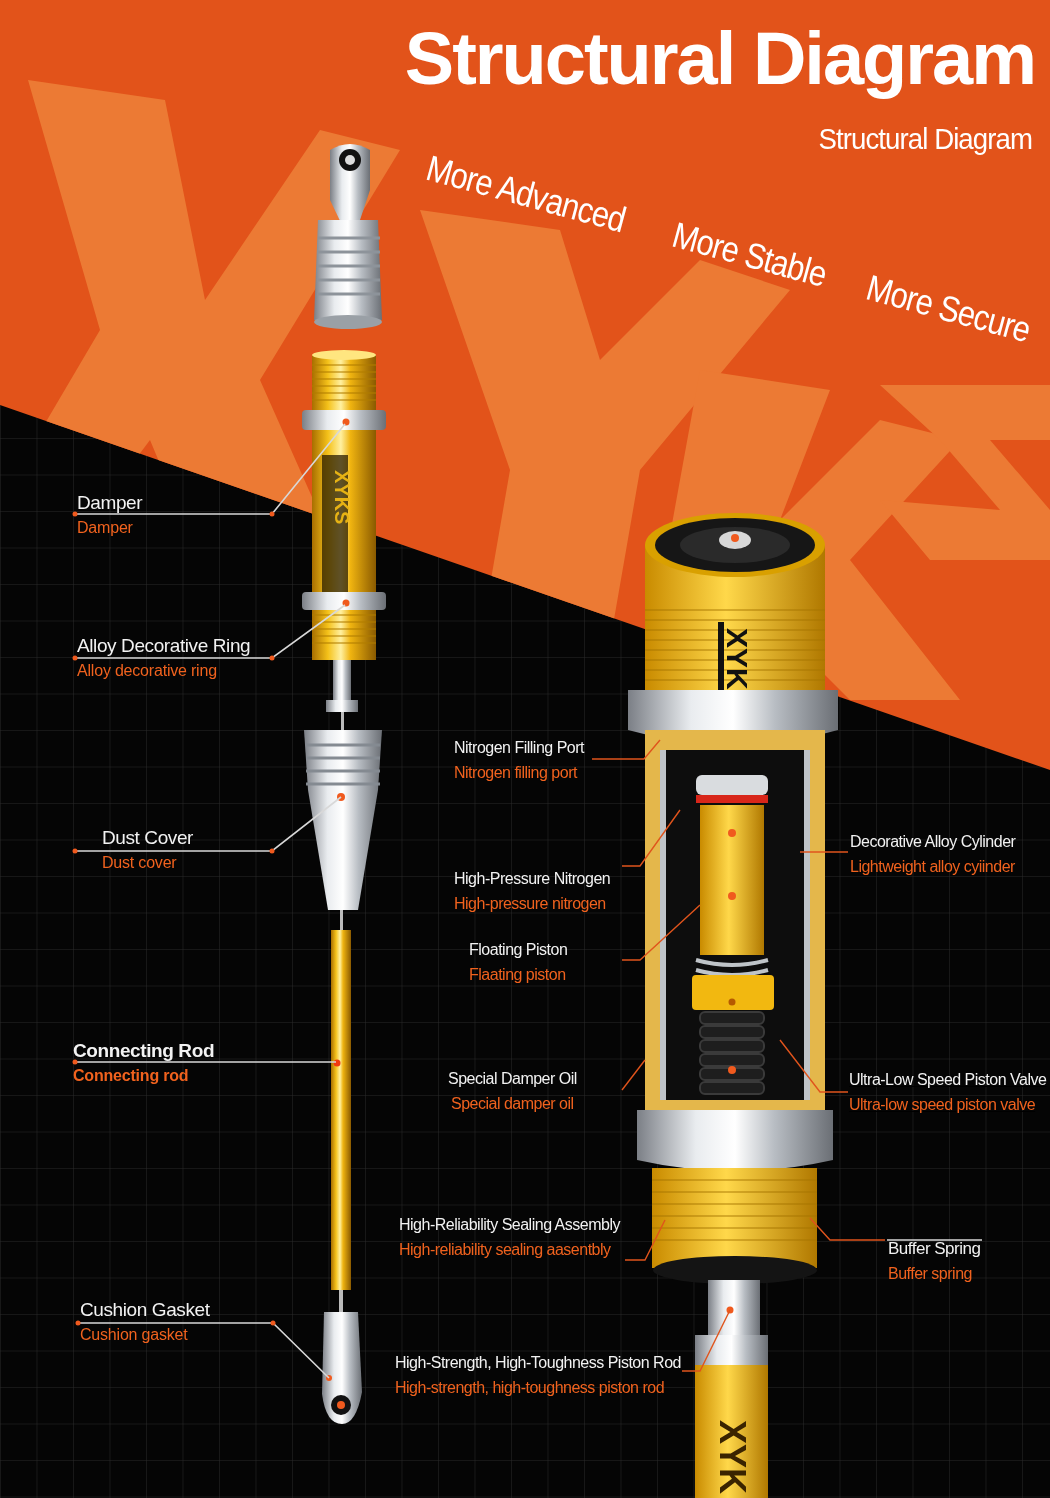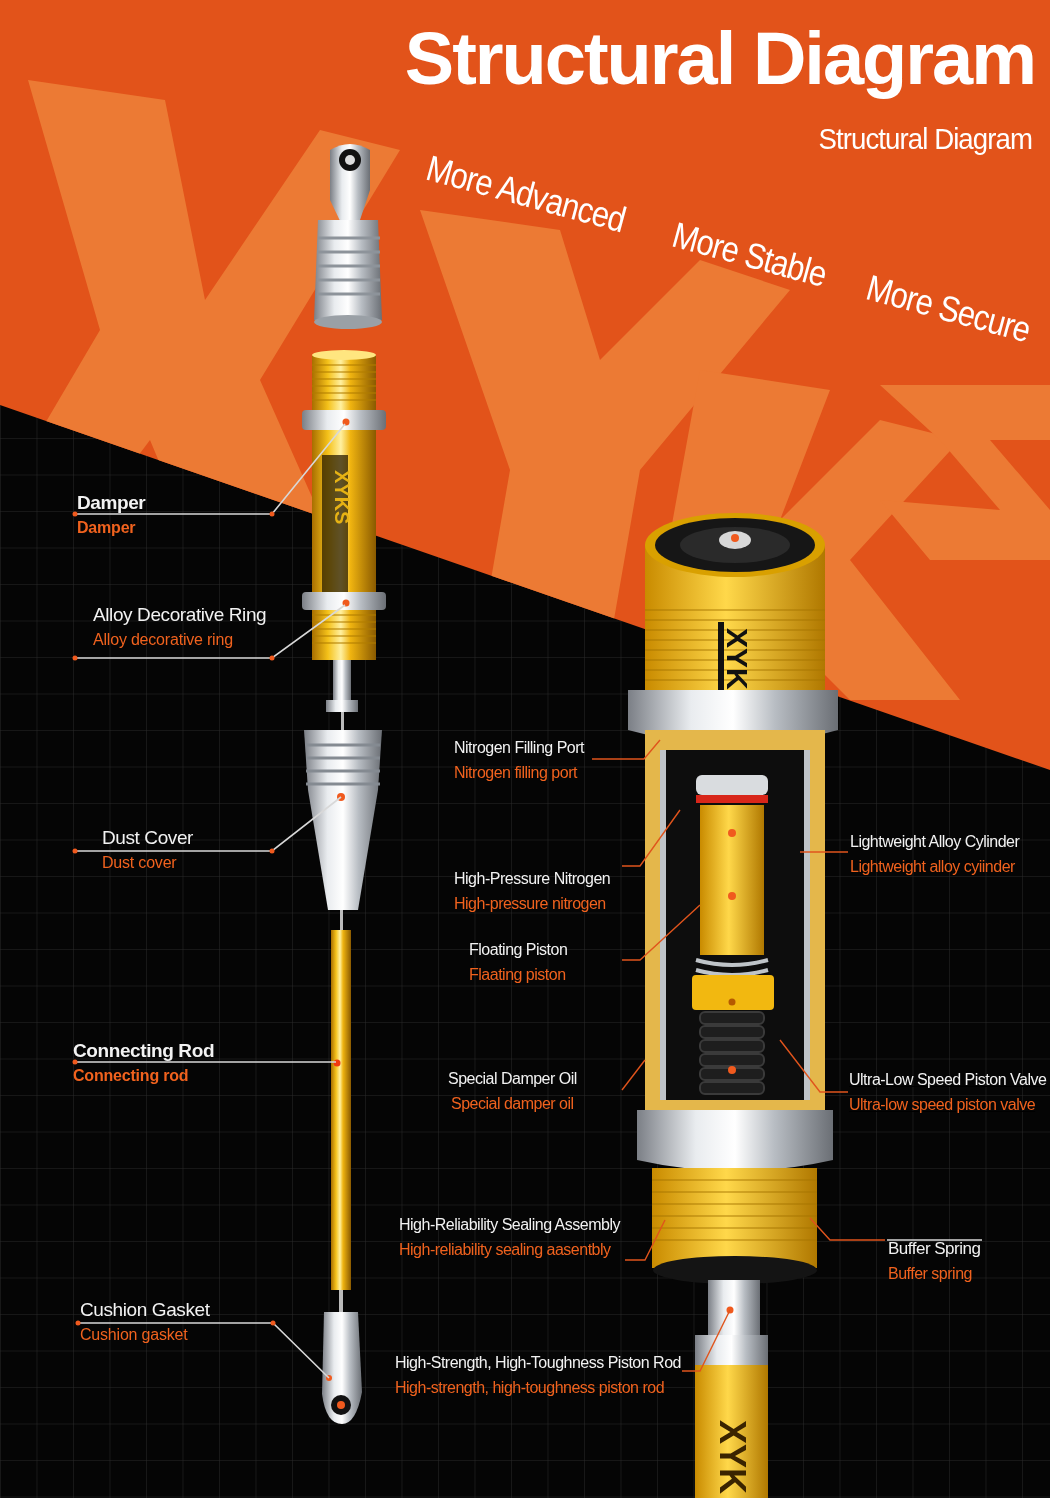--- a/index.html
+++ b/index.html
@@ -263,25 +263,25 @@
       <line x1="887" y1="1240" x2="982" y2="1240"></line>
     </g>
   </svg>
 
   <div class="title-main">Structural Diagram</div>
   <div class="title-sub">Structural Diagram</div>
   <div class="slogan">
     <span>More Advanced</span><span>More Stable</span><span>More Secure</span>
   </div>
 
-  <div class="label" style="left:77px; top:493px;font-weight:bold;">
+  <div class="label" style="left:77px; top:493px;">
     <span class="en">Damper</span>
     <span class="cn">Damper</span>
   </div>
-  <div class="label" style="left:77px; top:605px;margin-left:16px;">
+  <div class="label" style="left:77px; top:636px;">
     <span class="en">Alloy Decorative Ring</span>
     <span class="cn">Alloy decorative ring</span>
   </div>
   <div class="label" style="left:75px; top:828px;margin-left:27px;">
     <span class="en">Dust Cover</span>
     <span class="cn">Dust cover</span>
   </div>
   <div class="label" style="left:73px; top:1041px;font-weight:bold;">
     <span class="en">Connecting Rod</span>
     <span class="cn">Connecting rod</span>
@@ -310,21 +310,21 @@
   <div class="label small" style="left:399px; top:1217px;">
     <span class="en">High-Reliability Sealing Assembly</span>
     <span class="cn">High-reliability sealing aasentbly</span>
   </div>
   <div class="label small" style="left:395px; top:1355px;">
     <span class="en">High-Strength, High-Toughness Piston Rod</span>
     <span class="cn">High-strength, high-toughness piston rod</span>
   </div>
 
   <div class="label small" style="left:850px; top:834px;">
-    <span class="en">Lightweight Alloy Cylinder</span>
+    <span class="en">Decorative Alloy Cylinder</span>
     <span class="cn">Lightweight alloy cyiinder</span>
   </div>
   <div class="label small" style="left:849px; top:1072px;text-decoration:underline;">
     <span class="en">Ultra-Low Speed Piston Valve</span>
     <span class="cn">Ultra-low speed piston valve</span>
   </div>
   <div class="label small" style="left:888px; top:1219px;margin-top:21px;">
     <span class="en" style="font-size:17px;">Buffer Spring</span>
     <span class="cn">Buffer spring</span>
   </div>

